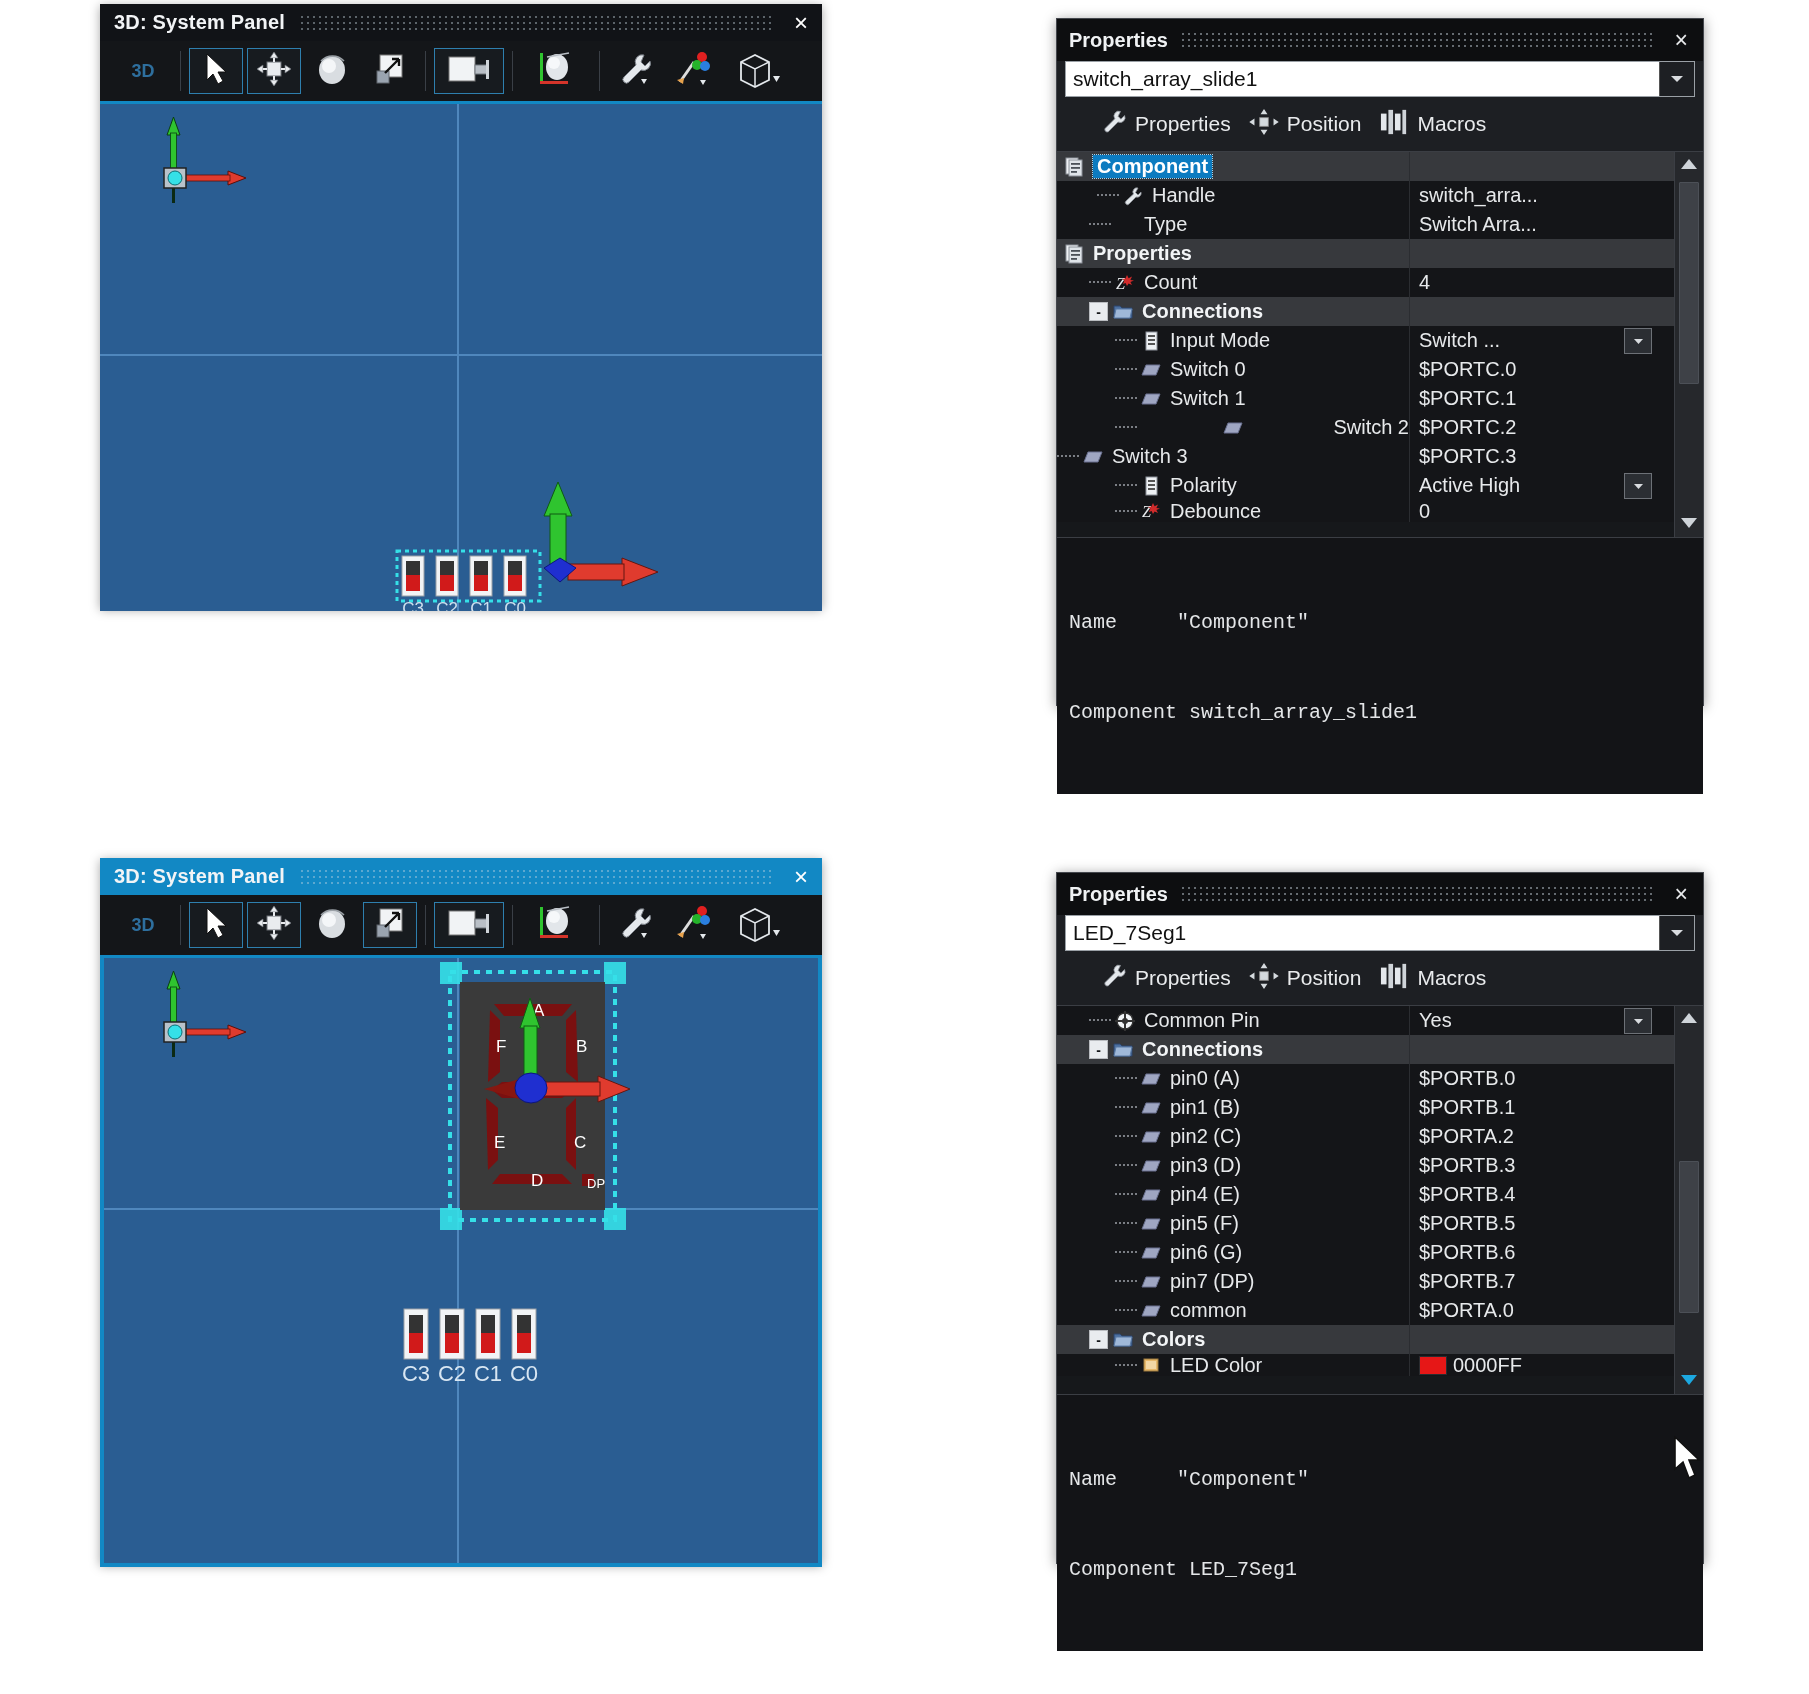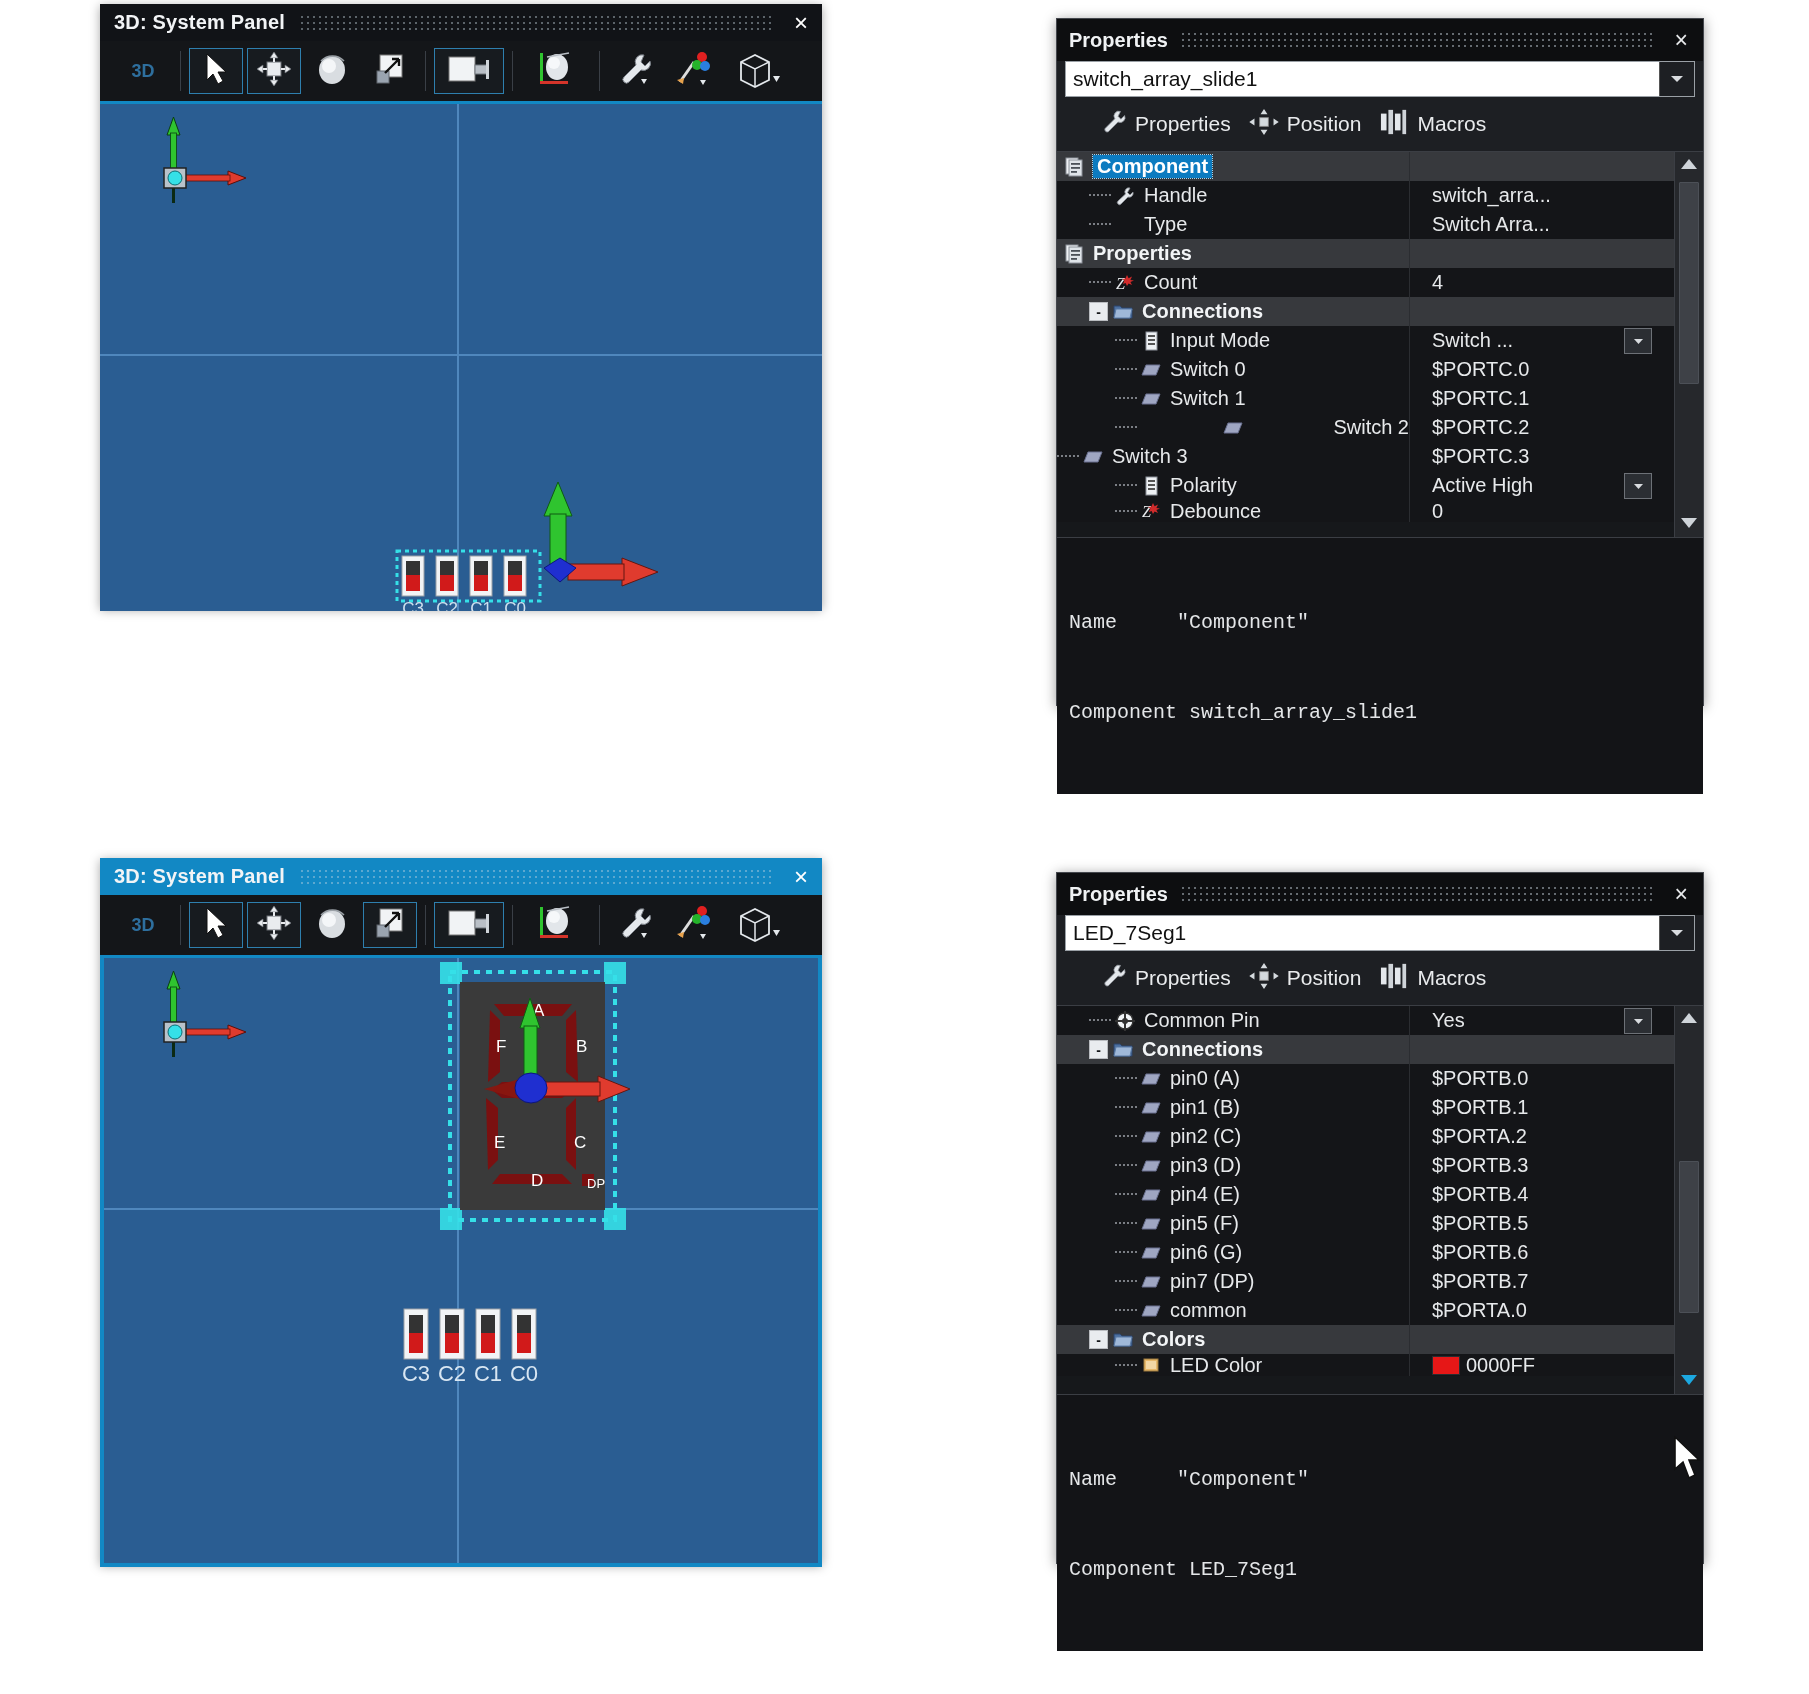--- a/index.html
+++ b/index.html
@@ -237,21 +237,21 @@
     overflow: hidden;
     white-space: nowrap;
   }
   .pcell-val {
     box-sizing: border-box;
     height: 100%;
     display: flex;
     align-items: center;
     color: #e7e9eb;
     font-size: 20px;
-    padding-left: 22px;
+    padding-left: 9px;
     border-left: 1px solid #2b2d31;
     white-space: nowrap;
     overflow: hidden;
   }
   .ptext {
     color: #e7e9eb;
     font-size: 20px;
     white-space: nowrap;
   }
   .ptext.group-label { font-weight: bold; color: #f2f4f6; }
@@ -570,21 +570,21 @@
                   <rect x="7" y="6" width="9" height="1.8" fill="#4a5058"></rect>
                   <rect x="7" y="10" width="9" height="1.8" fill="#4a5058"></rect>
                   <rect x="7" y="14" width="6" height="1.8" fill="#4a5058"></rect>
                 </svg>
               </span>
               <span class="ptext group-label sel">Component</span>
             </div>
             <div class="pcell-val" style="width: 246px;"></div>
           </div>
           <div class="prow dark">
-            <div class="pcell-name" style="width: 352px; padding-left: 32px;">
+            <div class="pcell-name" style="width: 352px; padding-left: 40px;">
               <span class="tree-dash"></span>
               <span class="ico">
                 <svg width="20" height="20" viewBox="0 0 20 20">
                   <path d="M15 2 a4 4 0 0 0 -4.5 6 L3 15 a2 2 0 0 0 3 3 L13 11 a4 4 0 0 0 5 -5 l-3 3 -2.5 -2.5 z" fill="#e4e8ec" stroke="#8b9098" stroke-width="0.8"></path>
                 </svg>
               </span>
               <span class="ptext">Handle</span>
             </div>
             <div class="pcell-val" style="width: 246px;">
               <span>switch_arra...</span>

